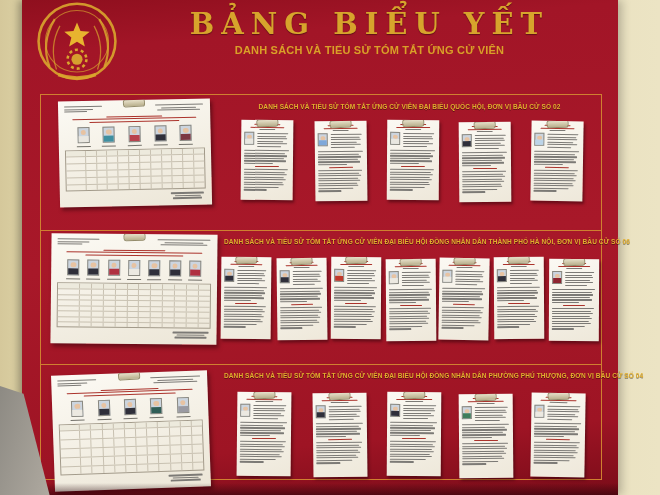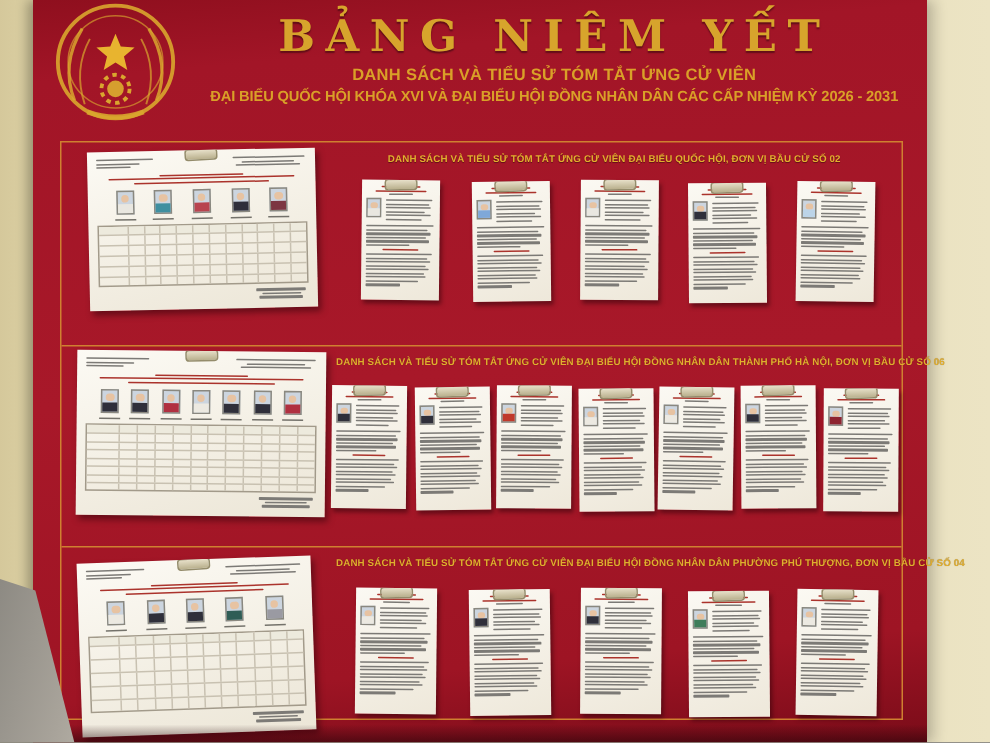--- a/index.html
+++ b/index.html
@@ -89,23 +89,22 @@
       <path d="M82 76 Q93 48 76 20" fill="none" stroke="#d9a62e" stroke-width="2.5" opacity=".85"></path>
       <path d="M26 79 Q17 52 30 28" fill="none" stroke="#d9a62e" stroke-width="1.5" opacity=".7"></path>
       <path d="M74 79 Q83 52 70 28" fill="none" stroke="#d9a62e" stroke-width="1.5" opacity=".7"></path>
       <polygon fill="#e8b42f" points="50,24 54.1,33.9 64.9,34.7 56.6,41.7 59.2,52.2 50,46.4 40.8,52.2 43.4,41.7 35.1,34.7 45.9,33.9"></polygon>
       <circle cx="50" cy="67" r="11" fill="none" stroke="#d9a62e" stroke-width="3" stroke-dasharray="3.5 3.5"></circle>
       <circle cx="50" cy="67" r="6.5" fill="#d9a62e" opacity=".95"></circle>
       <path d="M28 85 Q50 93 72 85" fill="none" stroke="#d9a62e" stroke-width="4" opacity=".9"></path>
     </svg>
 
     <div class="header-text">
-      <div class="board-title">BẢNG NIÊM YẾT</div>
+      <div class="board-title">BẢNG BIỂU YẾT</div>
       <div class="sub1">DANH SÁCH VÀ TIỂU SỬ TÓM TẮT ỨNG CỬ VIÊN</div>
-      <div class="sub2">ĐẠI BIỂU QUỐC HỘI KHÓA XVI VÀ ĐẠI BIỂU HỘI ĐỒNG NHÂN DÂN CÁC CẤP NHIỆM KỲ 2026 - 2031</div>
     </div>
 
     <div class="frame">
       <div class="section s0">
         <div class="banner">DANH SÁCH VÀ TIỂU SỬ TÓM TẮT ỨNG CỬ VIÊN ĐẠI BIỂU QUỐC HỘI, ĐƠN VỊ BẦU CỬ SỐ 02</div>
       <div class="poster" style="left: 18px; top: 5px; width: 152px; height: 106px; transform: rotate(-1.2deg);">
             <div class="clip"></div>
             <div class="po-head">
               <div class="po-block">
                 <div class="tl" style="width: 90%;"></div>

